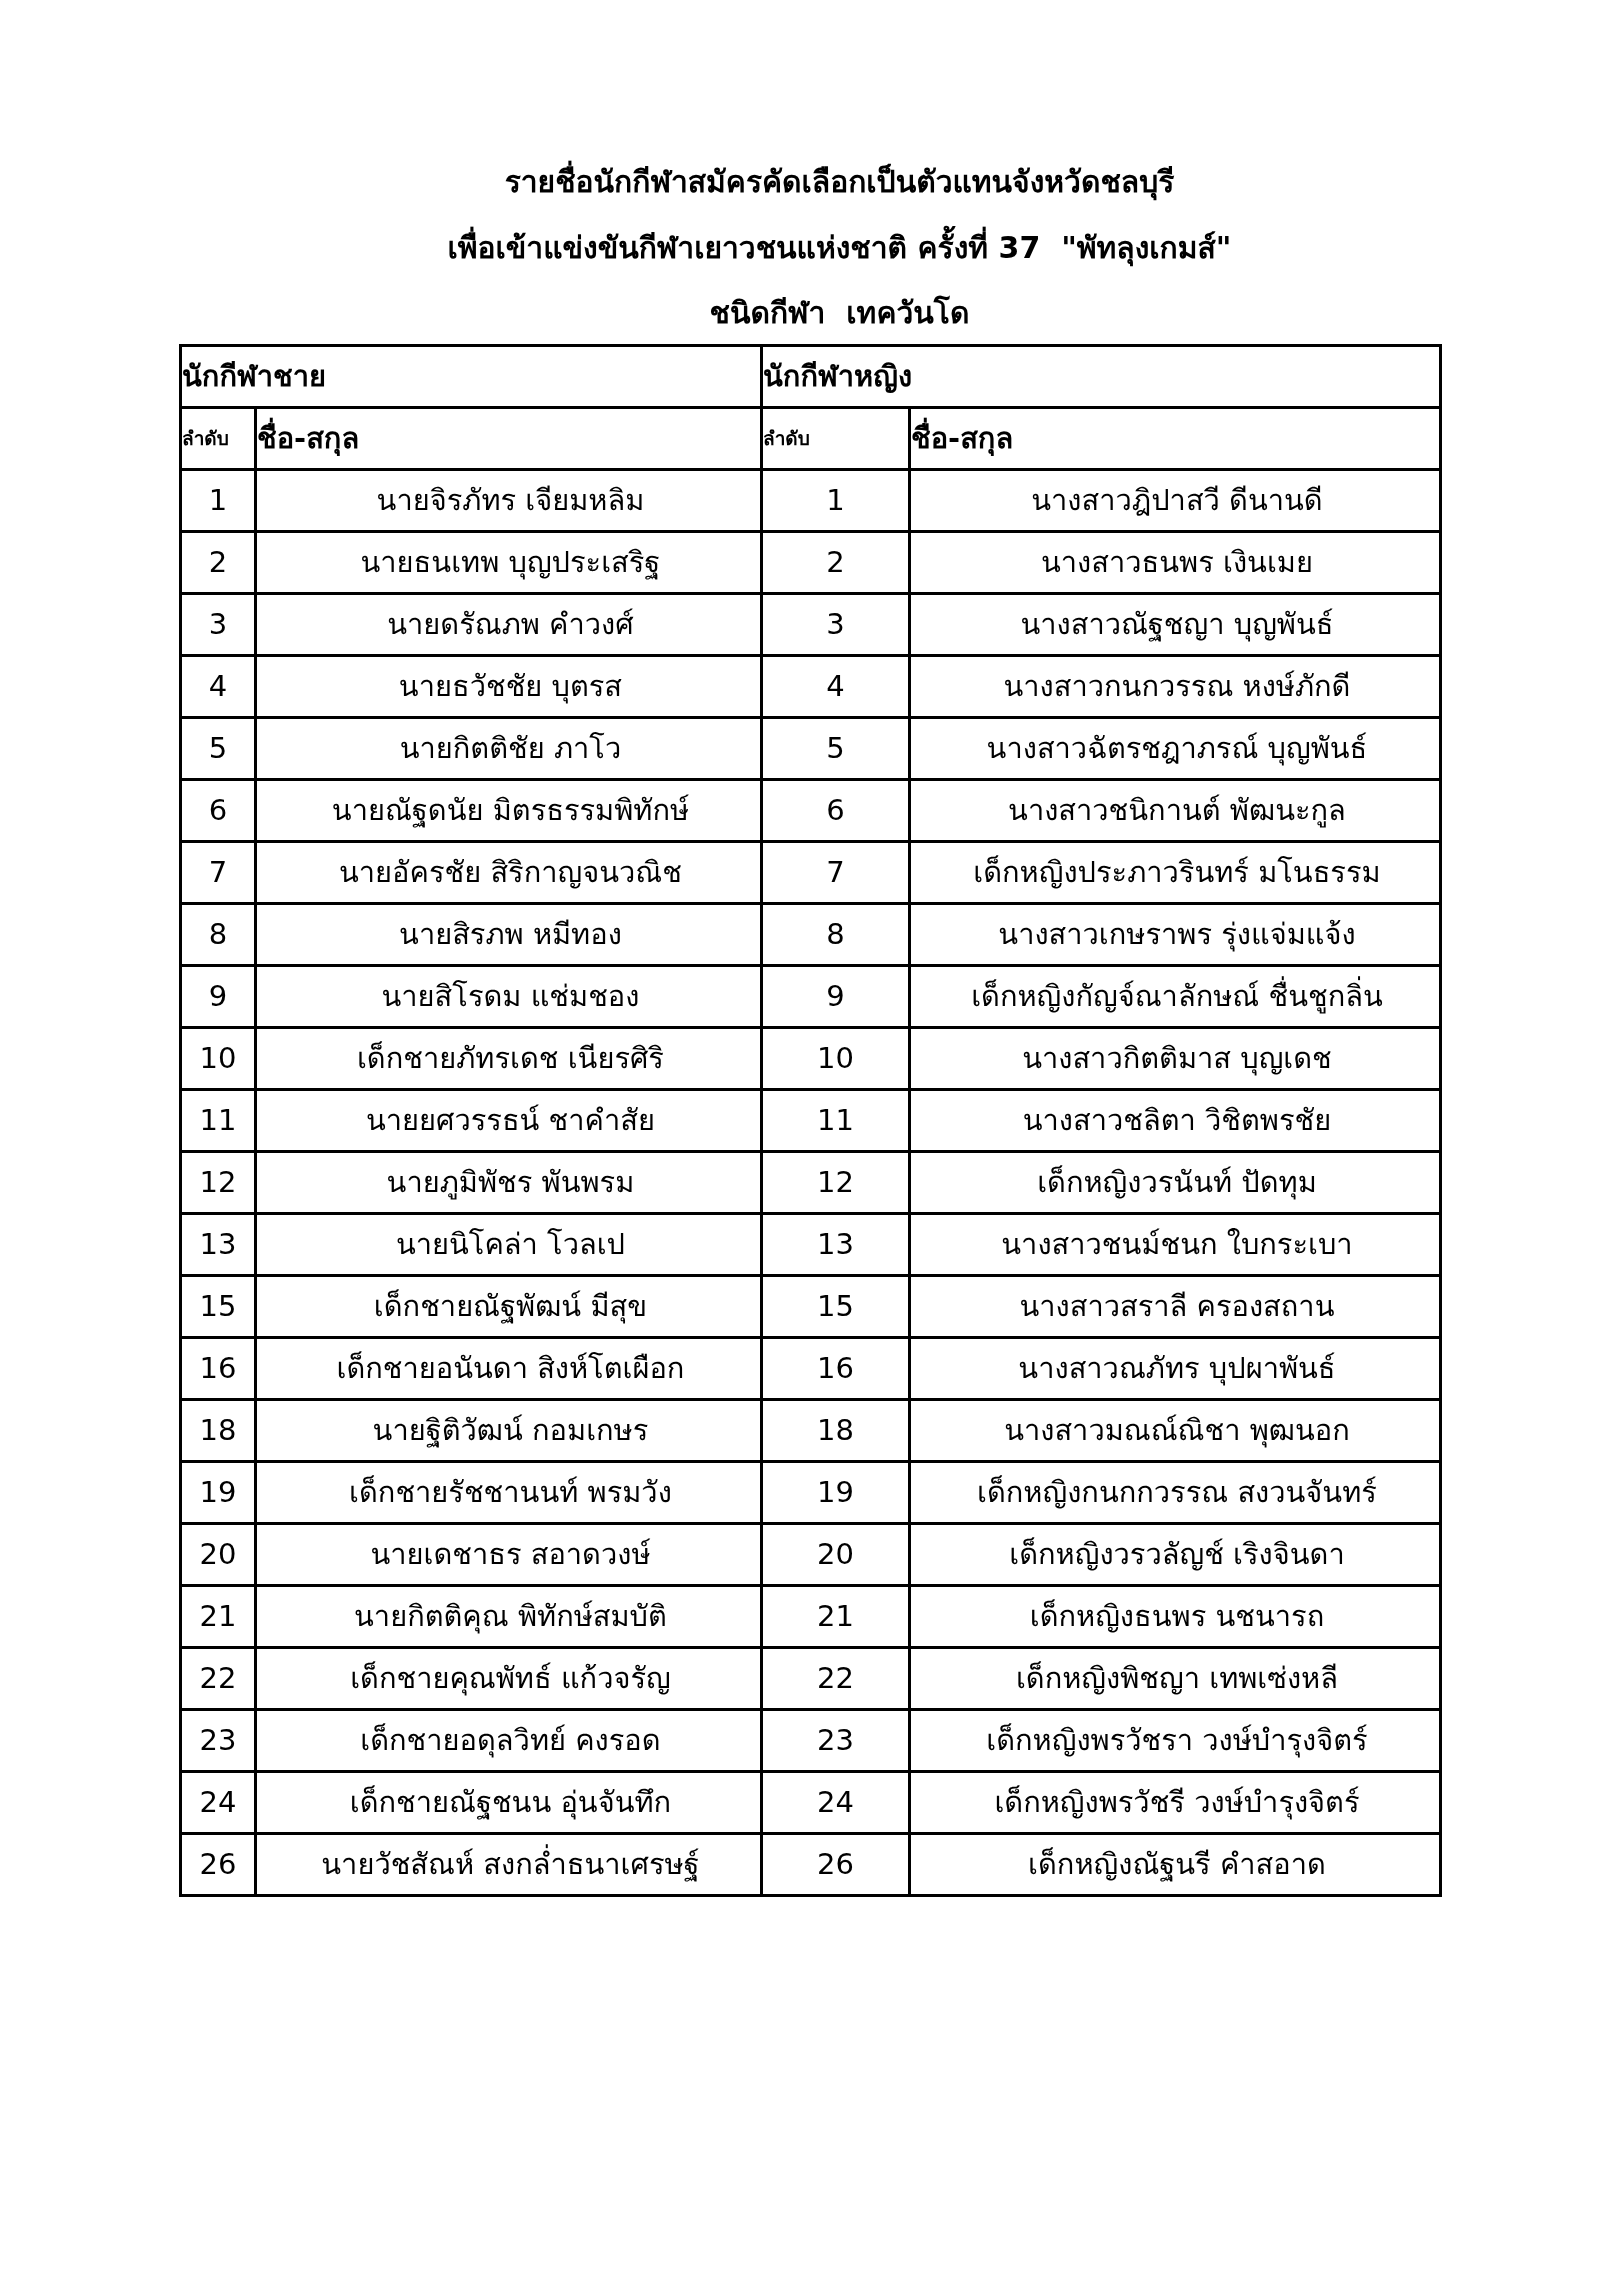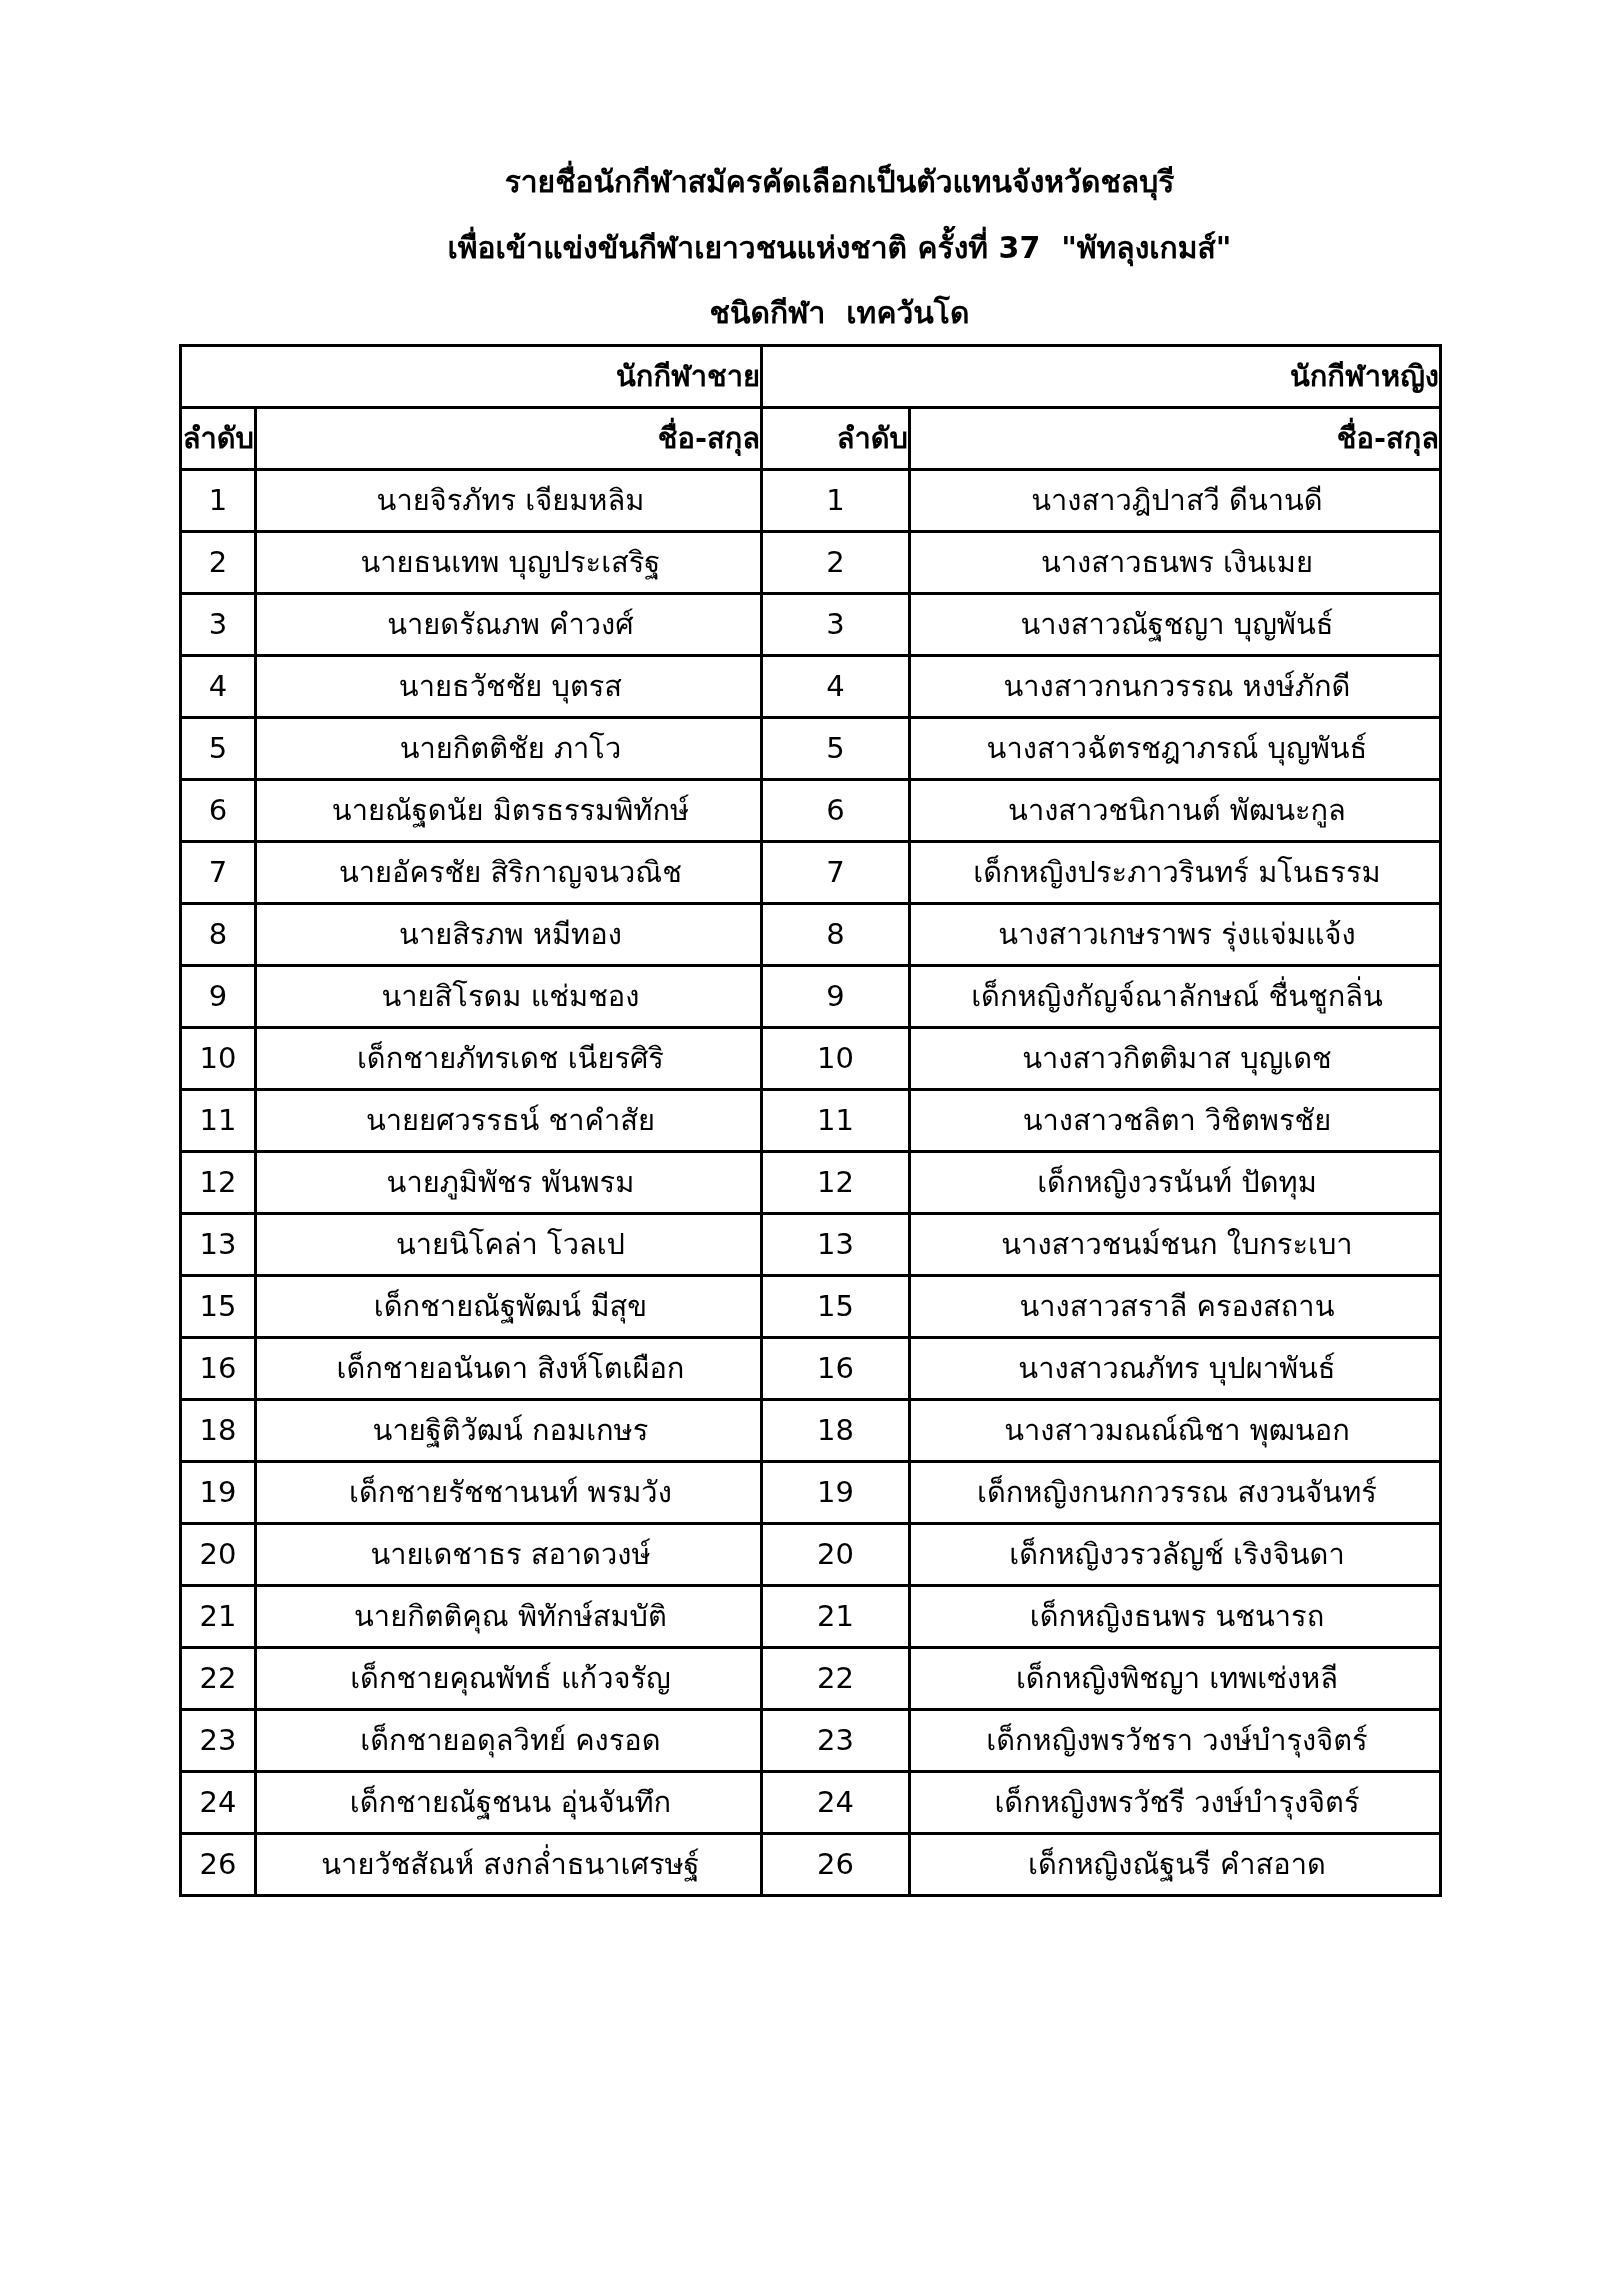--- a/index.html
+++ b/index.html
@@ -44,24 +44,24 @@
       height: 59px;
       padding: 0;
       font-size: 29px;
       line-height: 59px;
       white-space: nowrap;
       overflow: hidden;
       font-weight: normal;
     }
     table.roster th {
       font-weight: bold;
-      text-align: right;
+      text-align: left;
     }
     table.roster th.th-ord {
-      font-size: 29px;
+      font-size: 19px;
     }
     table.roster td.ord {
       text-align: center;
     }
     table.roster td.name {
       text-align: center;
       padding-left: 3.9px;
     }
     col.c-ord-m { width: 75px; }
     col.c-name-m { width: 506px; }

